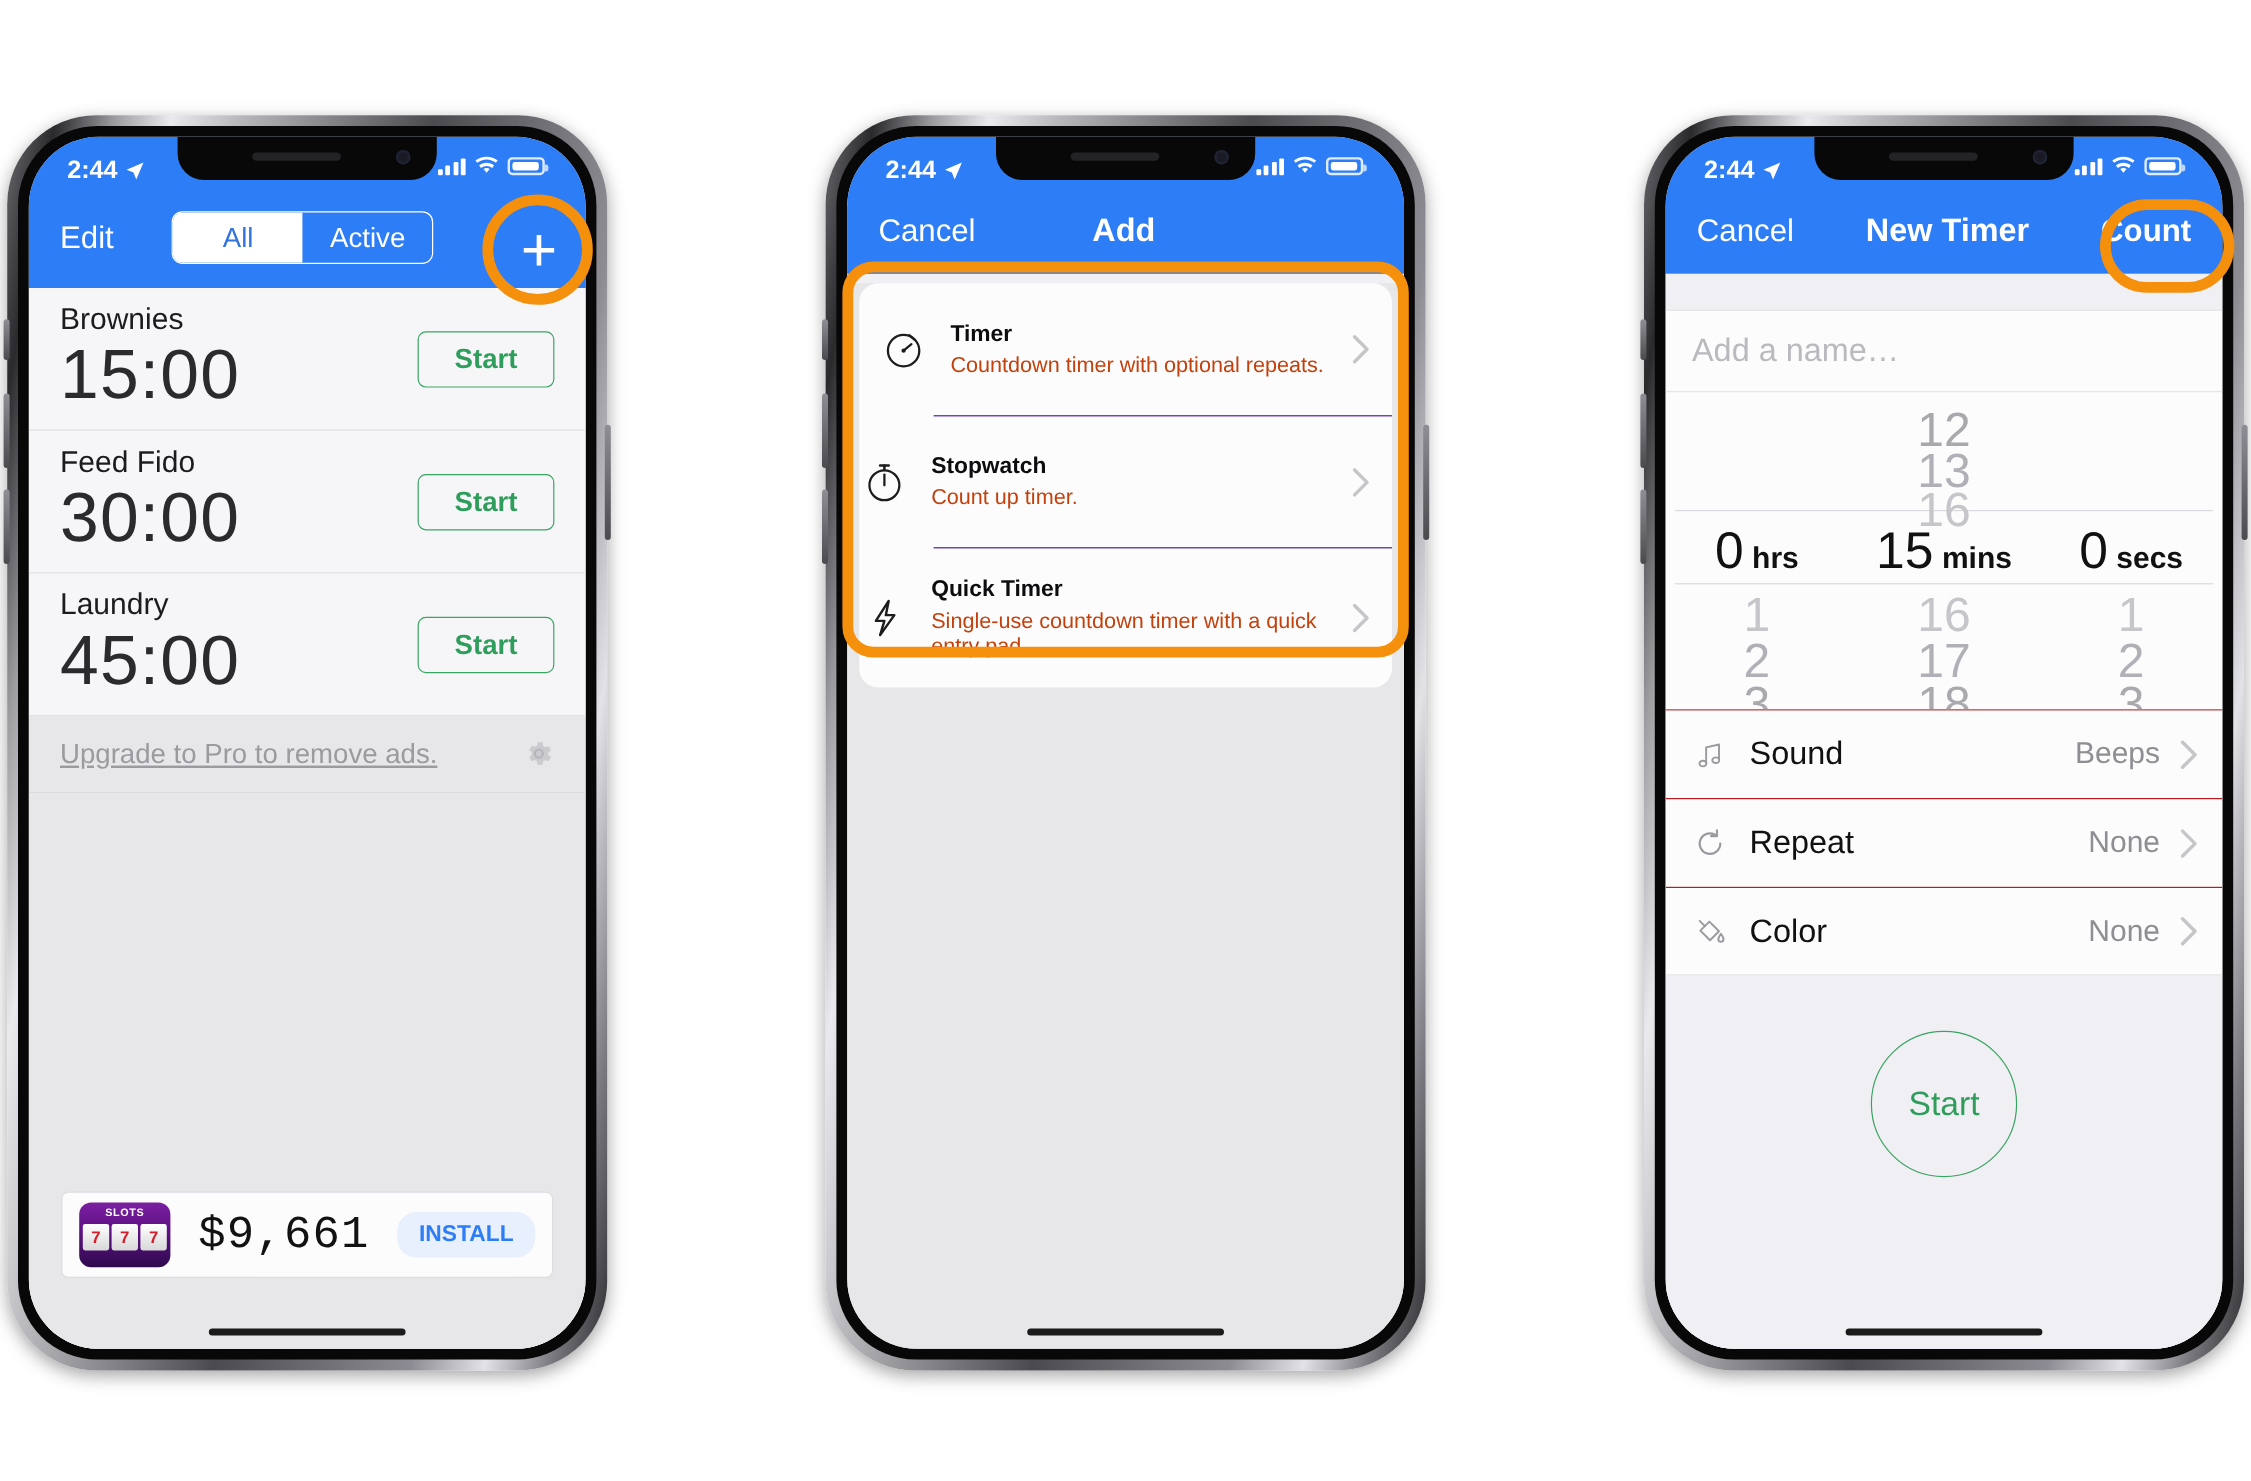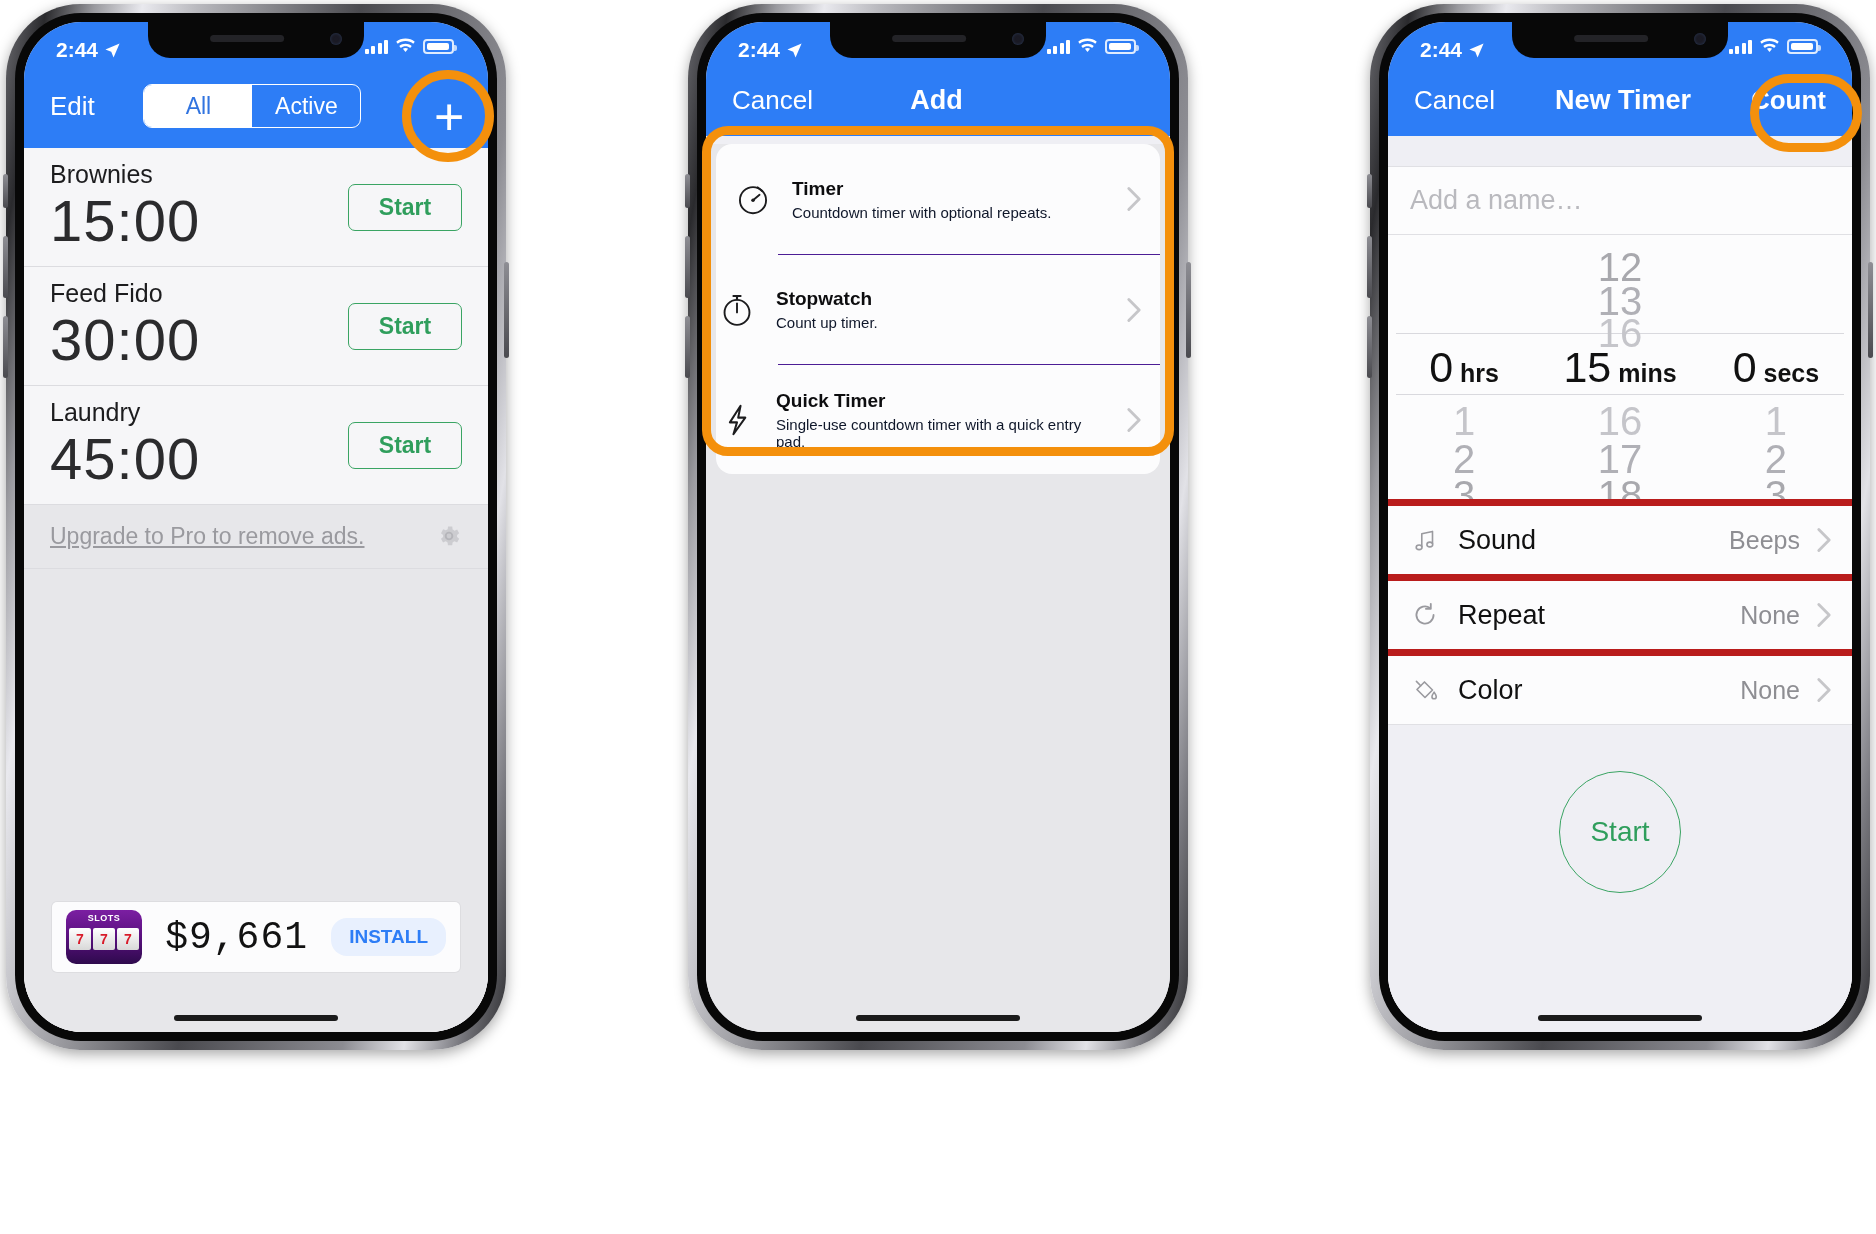--- a/index.html
+++ b/index.html
@@ -7,21 +7,21 @@
     width: 1876px; height: 1234px;
     background: #ffffff;
     font-family: "Liberation Sans", sans-serif;
     overflow: hidden;
   }
   .stage {
     position: relative;
     width: 1876px; height: 1234px;
     display: flex;
     justify-content: space-between;
-    align-items: flex-start;
+    align-items: center;
     padding: 0 6px;
   }
 
   
   .phone {
     position: relative;
     width: 500px;
     height: 1046px;
     margin-top: 4px;
     flex: 0 0 auto;
@@ -239,21 +239,21 @@
     display: flex; align-items: center;
     padding: 24px 18px 24px 16px;
     gap: 18px;
     min-height: 110px;
   }
   .add-row + .add-row { border-top: 1px solid #4c1d95; margin-left: 62px; padding-left: 0; }
   .add-row + .add-row .add-icon { margin-left: -62px; }
   .add-icon { width: 42px; height: 42px; flex: 0 0 auto; display:flex; align-items:center; justify-content:center; }
   .add-texts { flex: 1; }
   .add-title { font-size: 19px; font-weight: bold; color: #0d0d0f; margin-bottom: 4px; }
-  .add-sub { font-size: 15px; color: #0f172a; }
+  .add-sub { font-size: 18px; color: #c2410c; }
   .chev { width: 16px; height: 26px; flex: 0 0 auto; opacity: .55; }
 
   
   .nt-bg { background: #efeff4; height: 100%; display: flex; flex-direction: column; }
   .nt-gap { height: 30px; background:#efeff4; }
   .nt-name {
     background: #fcfcfd;
     padding: 18px 22px;
     font-size: 27px; color: #b9b9be;
     border-bottom: 1px solid #e0e0e4;
@@ -279,21 +279,21 @@
   .pitem .num { font-size: 40px; }
   .pitem .unit { font-size: 25px; font-weight: bold; color: #111; margin-left: 7px; }
   .pitem.sel { color: #111; font-weight: 400; }
   .pitem.sel .num { font-size: 43px; }
   .p-o1 { color: #c5c5ca; }
   .p-o2 { color: #b0b0b6; }
   .p-o3 { color: #9a9aa0; opacity:.85; }
 
   .setting-row {
     background: #fcfcfd;
-    border-top: 7px solid #b91c1c;
+    border-top: 1px solid #b91c1c;
     display: flex; align-items: center;
     padding: 17px 20px;
     gap: 16px;
     min-height: 74px;
   }
   .set-icon { width: 34px; height: 34px; flex: 0 0 auto; display:flex; align-items:center; justify-content:center; }
   .set-label { font-size: 27px; color: #111; flex: 1; }
   .set-value { font-size: 25px; color: #8e8e93; }
   .setting-last { border-bottom: 1px solid #e0e0e4; }
   .nt-footer { flex: 1; background: #efeff4; position: relative; }

